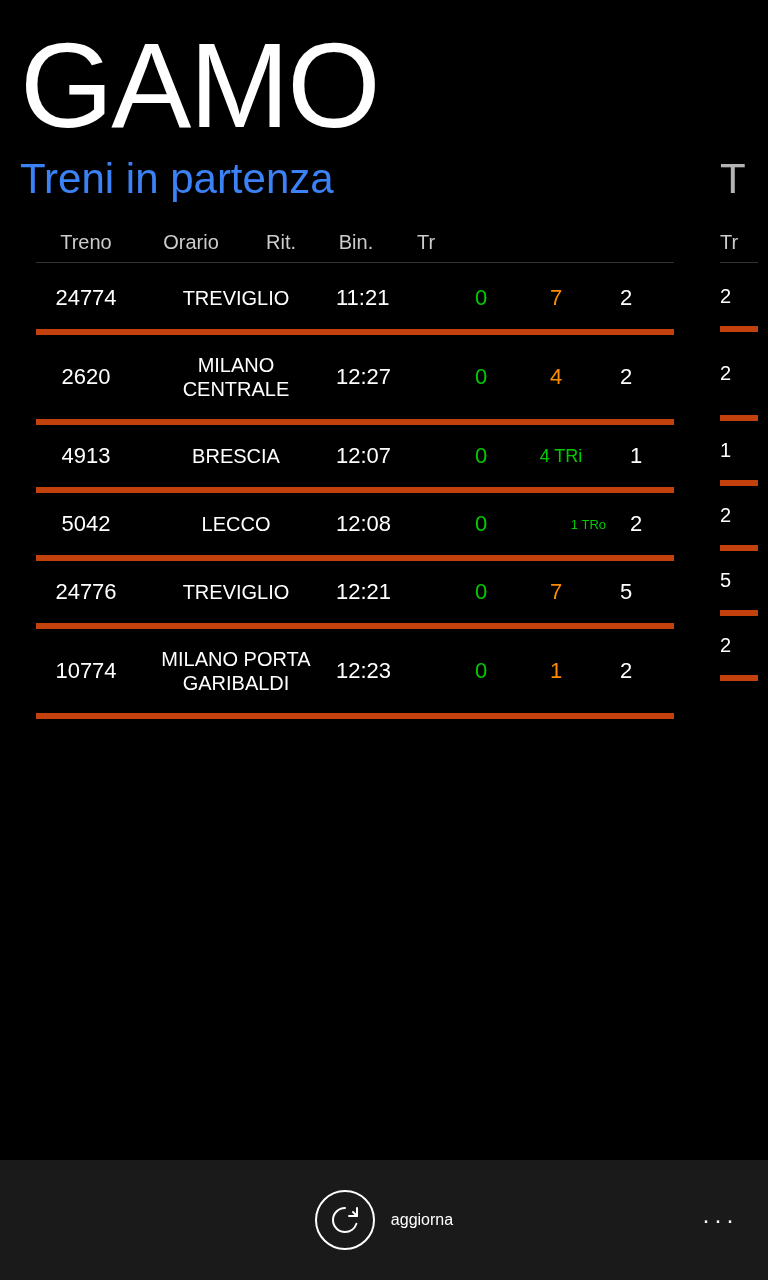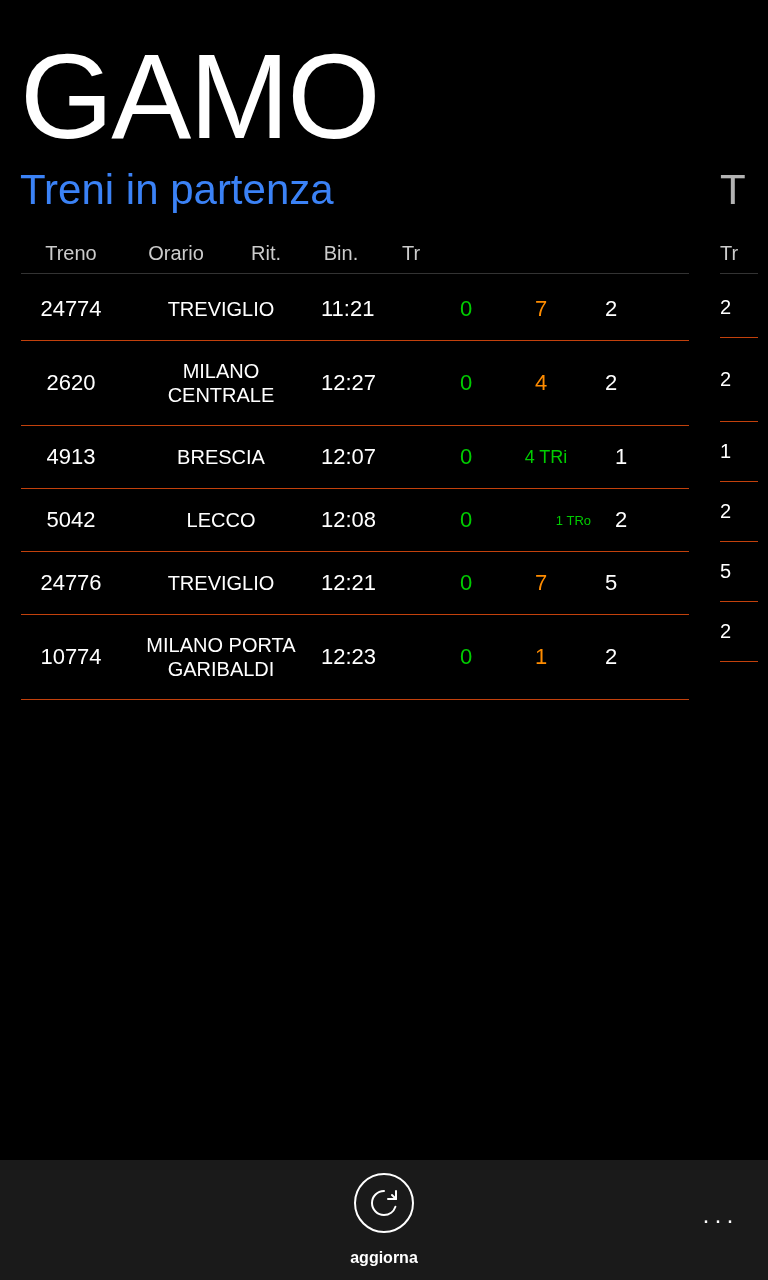--- a/index.html
+++ b/index.html
@@ -23,21 +23,21 @@
       height: 1280px;
       background: #000;
       display: flex;
       flex-direction: column;
       overflow: hidden;
       position: relative;
     }
 
     
     .header-area {
-      padding: 36px 0 0 20px;
+      padding: 25px 0 0 20px;
       flex-shrink: 0;
     }
 
     .city-title {
       font-size: 120px;
       font-weight: 200;
       line-height: 1;
       letter-spacing: -2px;
       color: #fff;
       white-space: nowrap;
@@ -71,21 +71,21 @@
     .content-area {
       flex: 1;
       display: flex;
       overflow: hidden;
     }
 
     
     .departures-panel {
       width: 710px;
       flex-shrink: 0;
-      padding: 0 21px;
+      padding: 0 36px;
       border-right: none;
     }
 
     
     .arrivals-panel {
       flex: 1;
       padding: 0 10px;
       overflow: hidden;
     }
 
@@ -106,21 +106,21 @@
     .col-orario { width: 110px; text-align: center; }
     .col-rit { width: 70px; text-align: center; }
     .col-bin { width: 80px; text-align: center; }
     .col-tr { width: 60px; text-align: center; overflow: hidden; }
 
     
     .train-row {
       display: flex;
       align-items: center;
       padding: 18px 0;
-      border-bottom: 1px solid #c2410c;
+      border-bottom: 6px solid #c2410c;
       font-size: 22px;
     }
 
     .train-row .col-treno {
       font-size: 22px;
       font-weight: 400;
       color: #fff;
       text-align: center;
     }
 
@@ -188,28 +188,27 @@
       background: #1a1a1a;
       display: flex;
       align-items: center;
       justify-content: center;
       position: relative;
       flex-shrink: 0;
     }
 
     .refresh-btn {
       display: flex;
-      flex-direction: column;
+      flex-direction: row;
       align-items: center;
       gap: 16px;
       cursor: pointer;
       background: none;
       border: none;
       color: #fff;
-      font-weight: bold;
     }
 
     .refresh-circle {
       width: 60px;
       height: 60px;
       border: 2px solid #fff;
       border-radius: 50%;
       display: flex;
       align-items: center;
       justify-content: center;

